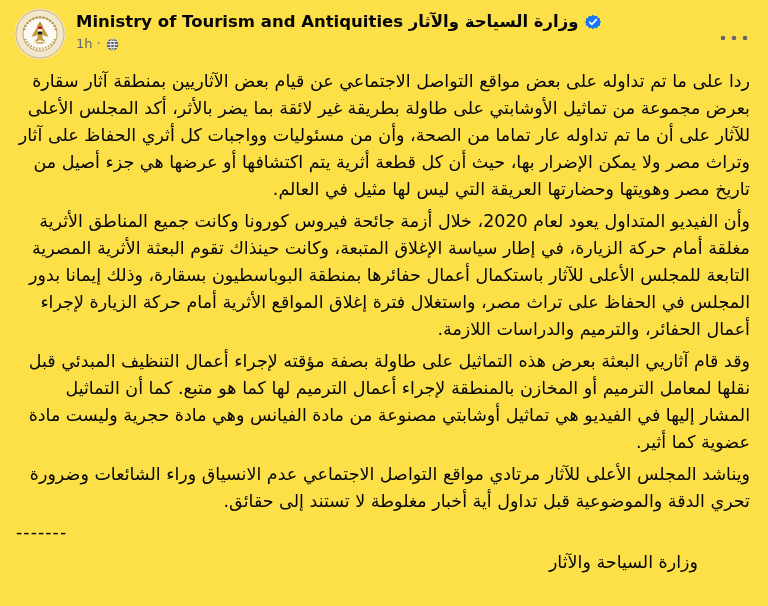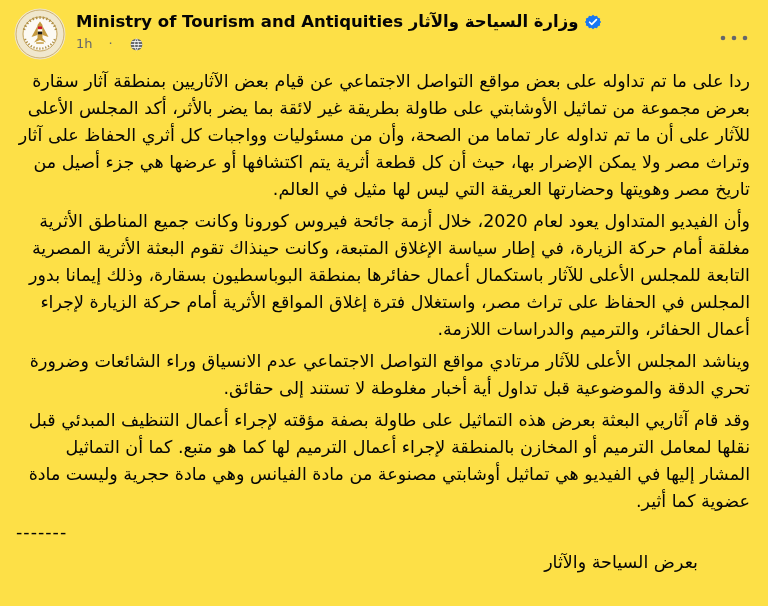--- a/index.html
+++ b/index.html
@@ -32,21 +32,21 @@
   .page-name {
     font-size: 16.5px;
     font-weight: 700;
     line-height: 21px;
     color: #050505;
     cursor: pointer;
     white-space: nowrap;
   }
   .badge { width: 16px; height: 16px; display: inline-flex; flex: 0 0 16px; }
   .meta-row {
-    display: flex; align-items: center; gap: 16px;
+    display: flex; align-items: center; gap: 4px;
     margin-top: 4px;
     color: #65676B;
     font-size: 13px; line-height: 16px;
   }
   .meta-row .timestamp { cursor: pointer; }
   .globe { display: inline-flex; margin-left: 1px; }
   .options-btn {
     flex: 0 0 36px;
     width: 36px; height: 36px;
     margin-top: 10px;
@@ -131,19 +131,19 @@
           <circle cx="26" cy="4" r="2.3" fill="#65676B"></circle>
         </svg>
       </span>
     </div>
 
   </div>
 
   <div class="post-body" dir="rtl">
     <p>ردا على ما تم تداوله على بعض مواقع التواصل الاجتماعي عن قيام بعض الآثاريين بمنطقة آثار سقارة بعرض مجموعة من تماثيل الأوشابتي على طاولة بطريقة غير لائقة بما يضر بالأثر، أكد المجلس الأعلى للآثار على أن ما تم تداوله عار تماما من الصحة، وأن من مسئوليات وواجبات كل أثري الحفاظ على آثار وتراث مصر ولا يمكن الإضرار بها، حيث أن كل قطعة أثرية يتم اكتشافها أو عرضها هي جزء أصيل من تاريخ مصر وهويتها وحضارتها العريقة التي ليس لها مثيل في العالم.</p>
     <p>وأن الفيديو المتداول يعود لعام 2020، خلال أزمة جائحة فيروس كورونا وكانت جميع المناطق الأثرية مغلقة أمام حركة الزيارة، في إطار سياسة الإغلاق المتبعة، وكانت حينذاك تقوم البعثة الأثرية المصرية التابعة للمجلس الأعلى للآثار باستكمال أعمال حفائرها بمنطقة البوباسطيون بسقارة، وذلك إيمانا بدور المجلس في الحفاظ على تراث مصر، واستغلال فترة إغلاق المواقع الأثرية أمام حركة الزيارة لإجراء أعمال الحفائر، والترميم والدراسات اللازمة.</p>
+    <p>وقد قام آثاريي البعثة بعرض هذه التماثيل على طاولة بصفة مؤقته لإجراء أعمال التنظيف المبدئي قبل نقلها لمعامل الترميم أو المخازن بالمنطقة لإجراء أعمال الترميم لها كما هو متبع. كما أن التماثيل المشار إليها في الفيديو هي تماثيل أوشابتي مصنوعة من مادة الفيانس وهي مادة حجرية وليست مادة عضوية كما أثير.</p>
     <p>ويناشد المجلس الأعلى للآثار مرتادي مواقع التواصل الاجتماعي عدم الانسياق وراء الشائعات وضرورة تحري الدقة والموضوعية قبل تداول أية أخبار مغلوطة لا تستند إلى حقائق.</p>
-    <p>وقد قام آثاريي البعثة بعرض هذه التماثيل على طاولة بصفة مؤقته لإجراء أعمال التنظيف المبدئي قبل نقلها لمعامل الترميم أو المخازن بالمنطقة لإجراء أعمال الترميم لها كما هو متبع. كما أن التماثيل المشار إليها في الفيديو هي تماثيل أوشابتي مصنوعة من مادة الفيانس وهي مادة حجرية وليست مادة عضوية كما أثير.</p>
     <p class="post-divider" dir="ltr">-------</p>
-    <p class="post-signature">بعرض السياحة والآثار</p>
+    <p class="post-signature">وزارة السياحة والآثار</p>
   </div>
 
 </div>
 
 </body></html>

